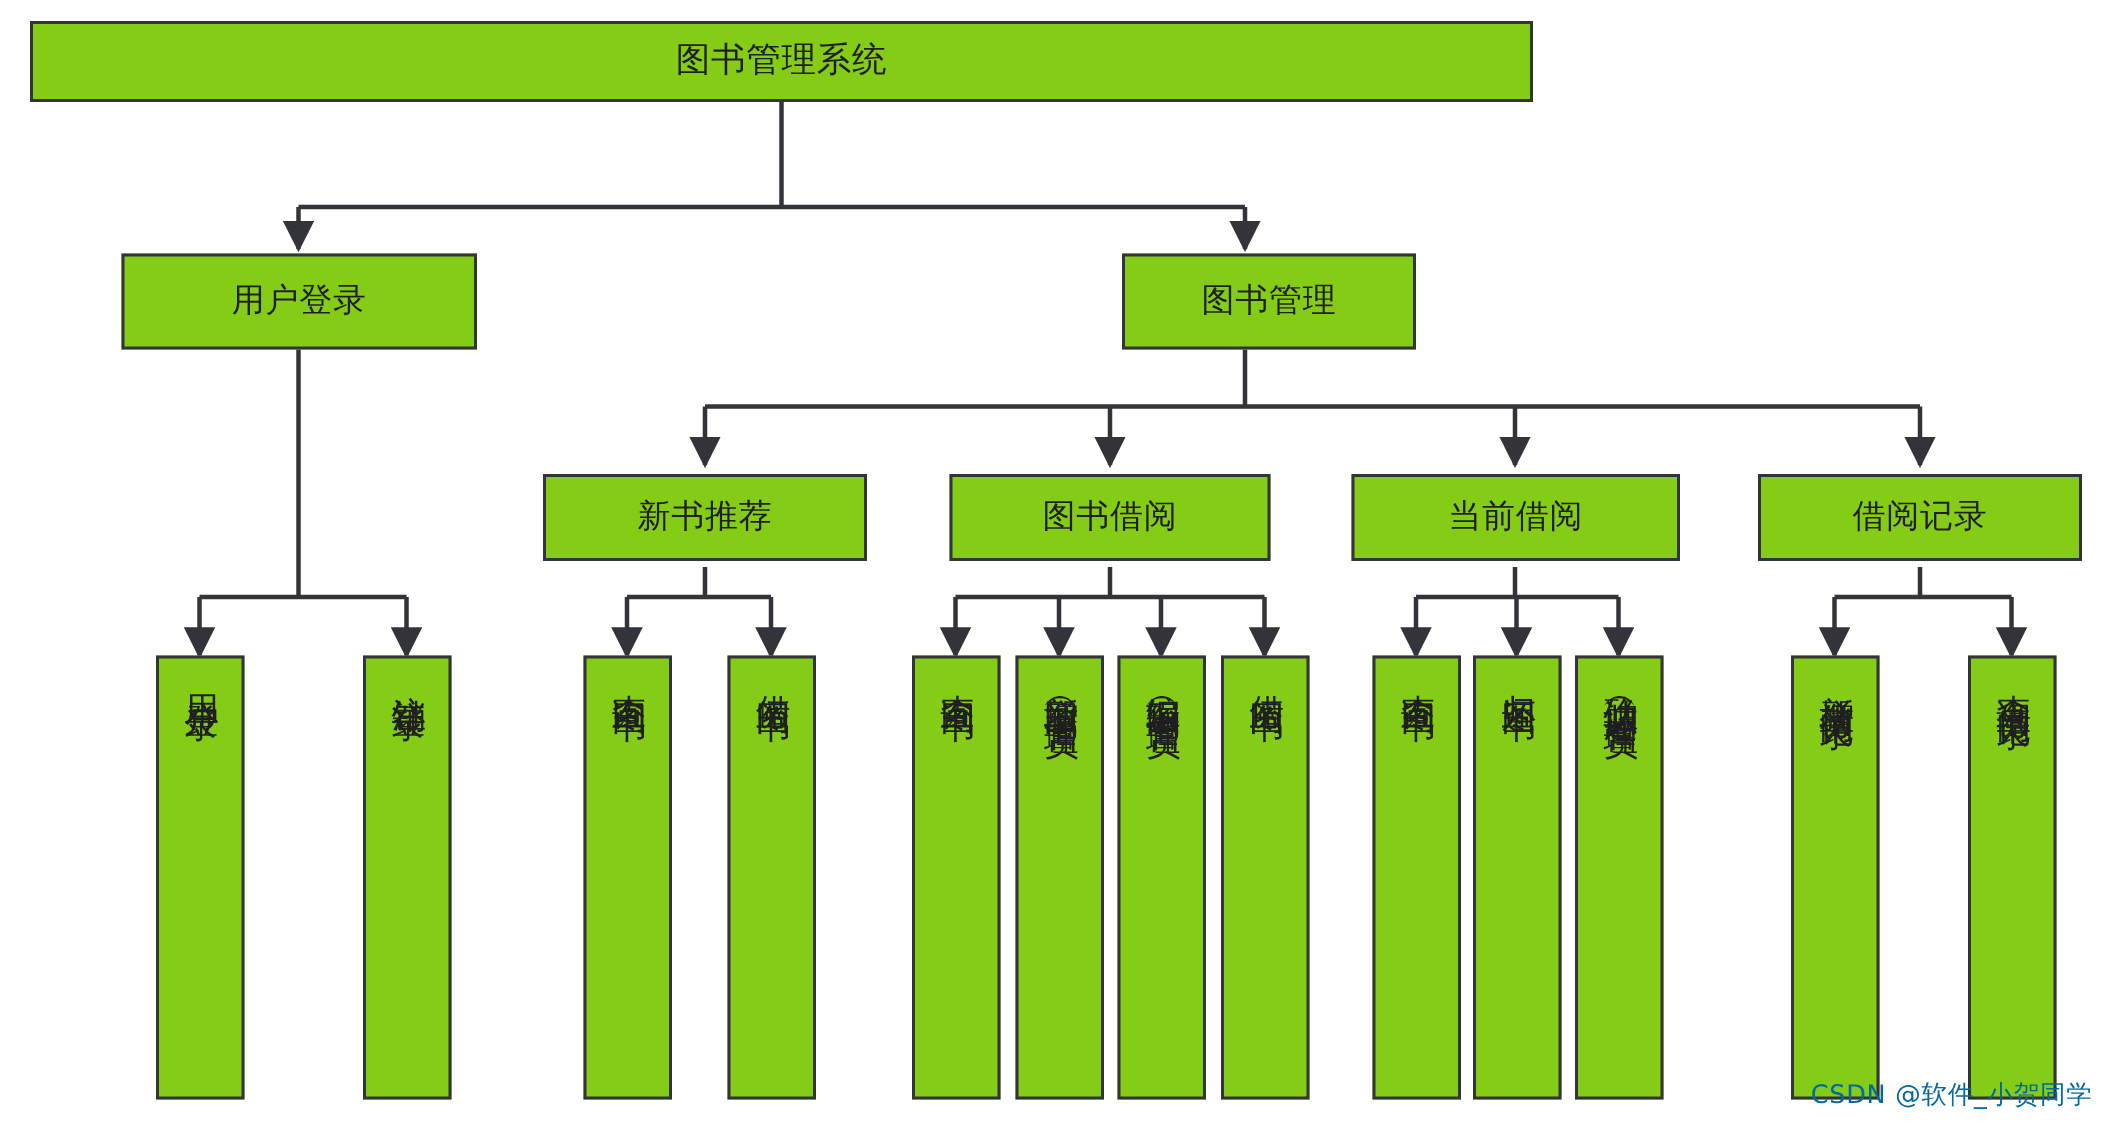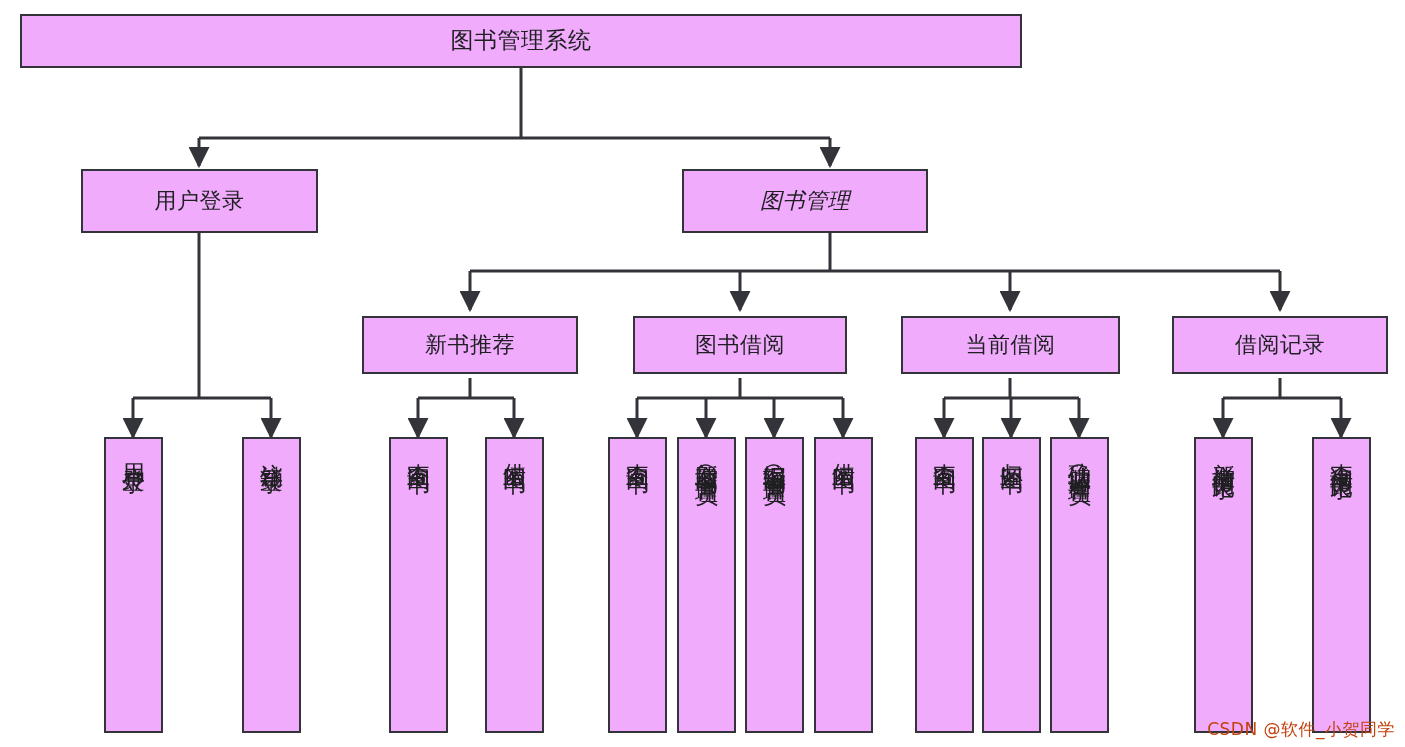--- a/index.html
+++ b/index.html
@@ -23,21 +23,21 @@
     position: absolute;
     left: 0;
     top: 0;
     width: 1405px;
     height: 747px;
     pointer-events: none;
   }
   .node {
     position: absolute;
     box-sizing: border-box;
-    background: #f0abfc;
+    background: #84cc16;
     border: 2px solid #33333a;
     display: flex;
     align-items: center;
     justify-content: center;
     text-align: center;
     color: #1f1f22;
     z-index: 2;
   }
   .node .label {
     display: block;
@@ -65,21 +65,21 @@
     line-height: 1.0;
     letter-spacing: 3px;
     white-space: nowrap;
     max-height: 100%;
   }
   .watermark {
     position: absolute;
     right: 10px;
     bottom: 6px;
     font-size: 17px;
-    color: #c2410c;
+    color: #0369a1;
     letter-spacing: 0.5px;
     z-index: 5;
     white-space: nowrap;
     font-family: "DejaVu Sans", "Liberation Sans", sans-serif;
   }
 </style>
 </head>
 <body>
 
 <div id="canvas">
@@ -134,21 +134,21 @@
     </g>
   </svg>
 
   <div class="node horiz root" style="left:20px; top:14px; width:1002px; height:54px;">
     <span class="label">图书管理系统</span>
   </div>
 
   <div class="node horiz" style="left:81px; top:169px; width:237px; height:64px;">
     <span class="label">用户登录</span>
   </div>
-  <div class="node horiz" style="left:682px; top:169px; width:246px; height:64px;font-style:italic;">
+  <div class="node horiz" style="left:748px; top:169px; width:196px; height:64px;">
     <span class="label">图书管理</span>
   </div>
 
   <div class="node horiz" style="left:633px; top:316px; width:214px; height:58px;">
     <span class="label">图书借阅</span>
   </div>
   <div class="node horiz" style="left:362px; top:316px; width:216px; height:58px;">
     <span class="label">新书推荐</span>
   </div>
   <div class="node horiz" style="left:901px; top:316px; width:219px; height:58px;">

